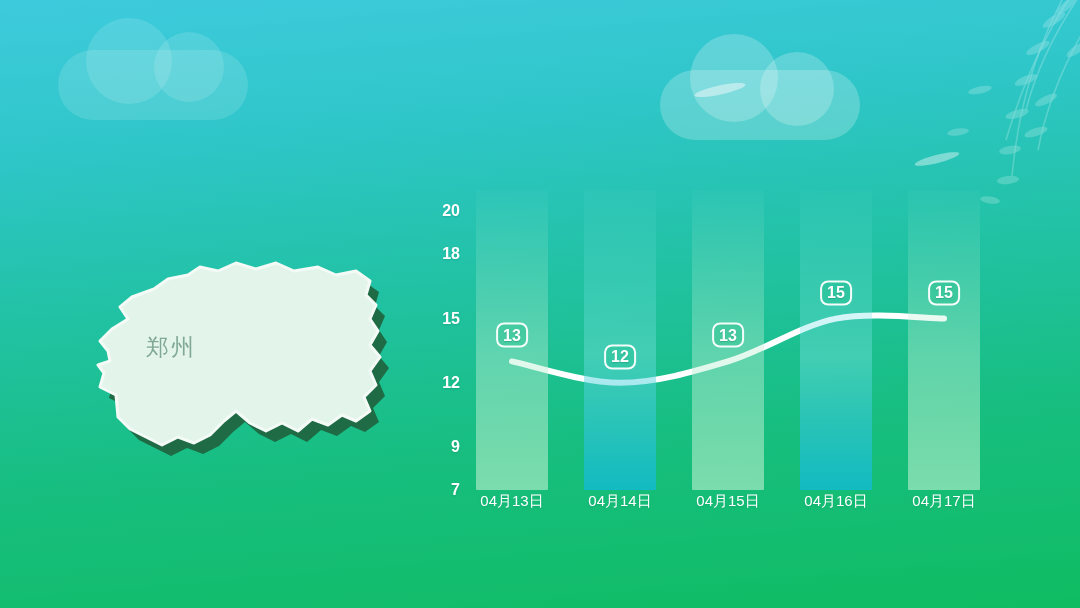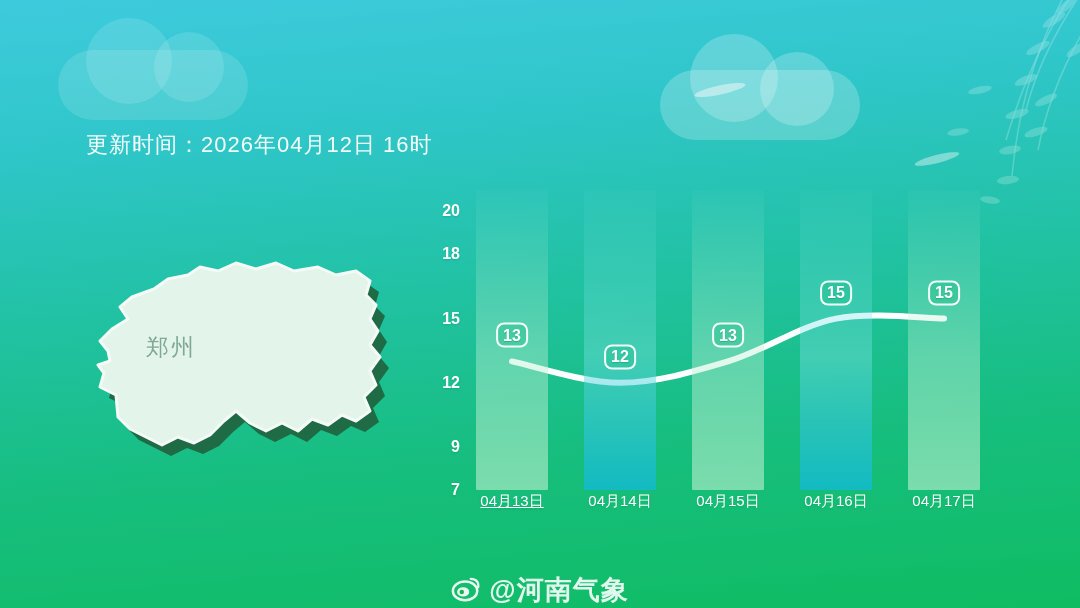--- a/index.html
+++ b/index.html
@@ -126,21 +126,20 @@
     </g>
   </svg>
 
   <svg style="position:absolute;left:690px;top:78px;width:60px;height:24px;opacity:.45" viewBox="0 0 60 24">
     <ellipse cx="30" cy="12" rx="26" ry="4.5" fill="#ffffff" transform="rotate(-12 30 12)"></ellipse>
   </svg>
   <svg style="position:absolute;left:910px;top:148px;width:54px;height:22px;opacity:.40" viewBox="0 0 54 22">
     <ellipse cx="27" cy="11" rx="23" ry="4" fill="#ffffff" transform="rotate(-14 27 11)"></ellipse>
   </svg>
 
-  <div class="subtitle">更新时间：2026年04月12日 16时</div>
 
   <div class="map-wrap">
     <svg viewBox="0 0 350 245">
       <path fill="#1E6B45" d="
         M46,150 L30,142 L34,128 L28,120 L40,116 L38,106 L30,96 L42,84 L58,74 L50,62
         L62,52 L84,44 L98,34 L118,30 L130,22 L148,26 L166,18 L186,24 L206,18 L224,26
         L248,22 L266,30 L286,26 L300,36 L296,50 L306,60 L300,74 L308,86 L300,100
         L310,112 L300,126 L306,140 L294,152 L300,166 L286,176 L272,170 L258,180
         L242,174 L228,186 L212,178 L196,186 L180,178 L166,166 L154,176 L140,190
         L124,198 L108,192 L92,200 L76,192 L60,184 L48,172 Z" transform="translate(9,11)"></path>
@@ -162,40 +161,31 @@
         <div class="ytick" style="top: 128.571px;">15</div>
         <div class="ytick" style="top: 192.857px;">12</div>
         <div class="ytick" style="top: 257.143px;">9</div>
         <div class="ytick" style="top: 300px;">7</div>
       </div>
     <div class="plot">
       <svg class="lineSvg" viewBox="0 0 540 300" preserveAspectRatio="none">
         <path id="tempPath" fill="none" stroke="#ffffff" stroke-width="6" stroke-linecap="round" stroke-linejoin="round" d="M54,171.42857142857144 C72,175 126,192.85714285714286 162,192.85714285714286 C198,192.85714285714286 234,182.14285714285717 270,171.42857142857144 C306,160.71428571428572 342,135.71428571428572 378,128.57142857142858 C414,121.42857142857144 468,128.57142857142858 486,128.57142857142858"></path>
       </svg>
     <div class="bar green" style="left: 18px; height: 300px;"></div>
-        <div class="xlabel" style="left: 54px; text-decoration: underline;">04月13日</div>
+        <div class="xlabel" style="left: 54px;">04月13日</div>
         <div class="bar cyan" style="left: 126px; height: 300px;"></div>
         <div class="xlabel" style="left: 162px;">04月14日</div>
         <div class="bar green" style="left: 234px; height: 300px;"></div>
         <div class="xlabel" style="left: 270px;">04月15日</div>
         <div class="bar cyan" style="left: 342px; height: 300px;"></div>
         <div class="xlabel" style="left: 378px;">04月16日</div>
         <div class="bar green" style="left: 450px; height: 300px;"></div>
         <div class="xlabel" style="left: 486px;">04月17日</div>
         <div class="badge" style="left: 54px; top: 145.429px;">13</div>
         <div class="badge" style="left: 162px; top: 166.857px;">12</div>
         <div class="badge" style="left: 270px; top: 145.429px;">13</div>
         <div class="badge" style="left: 378px; top: 102.571px;">15</div>
         <div class="badge" style="left: 486px; top: 102.571px;">15</div>
       </div>
   </div>
 
-  <div class="watermark">
-    <svg class="weibo-logo" viewBox="0 0 32 32">
-      <ellipse cx="15" cy="17" rx="13" ry="10" fill="none" stroke="rgba(255,255,255,.9)" stroke-width="2.6"></ellipse>
-      <ellipse cx="13" cy="18" rx="6.5" ry="5" fill="rgba(255,255,255,.9)"></ellipse>
-      <circle cx="11.5" cy="18" r="2.4" fill="#19b24c"></circle>
-      <path d="M21 4 C27 4 30 8 29 13" fill="none" stroke="rgba(255,255,255,.9)" stroke-width="2.4" stroke-linecap="round"></path>
-    </svg>
-    <span>@河南气象</span>
-  </div>
 
 </div>
 
 </body></html>

